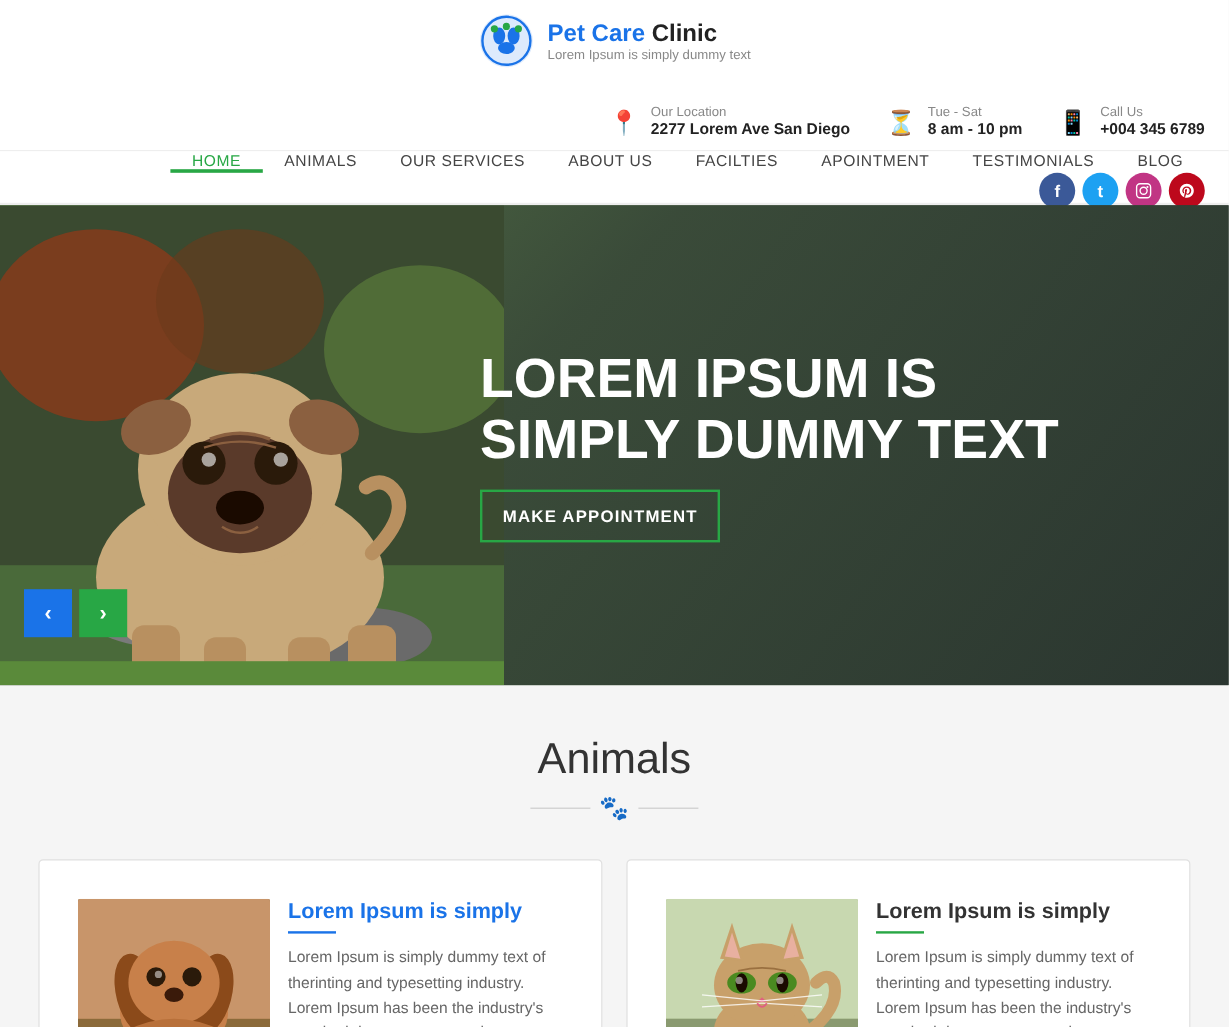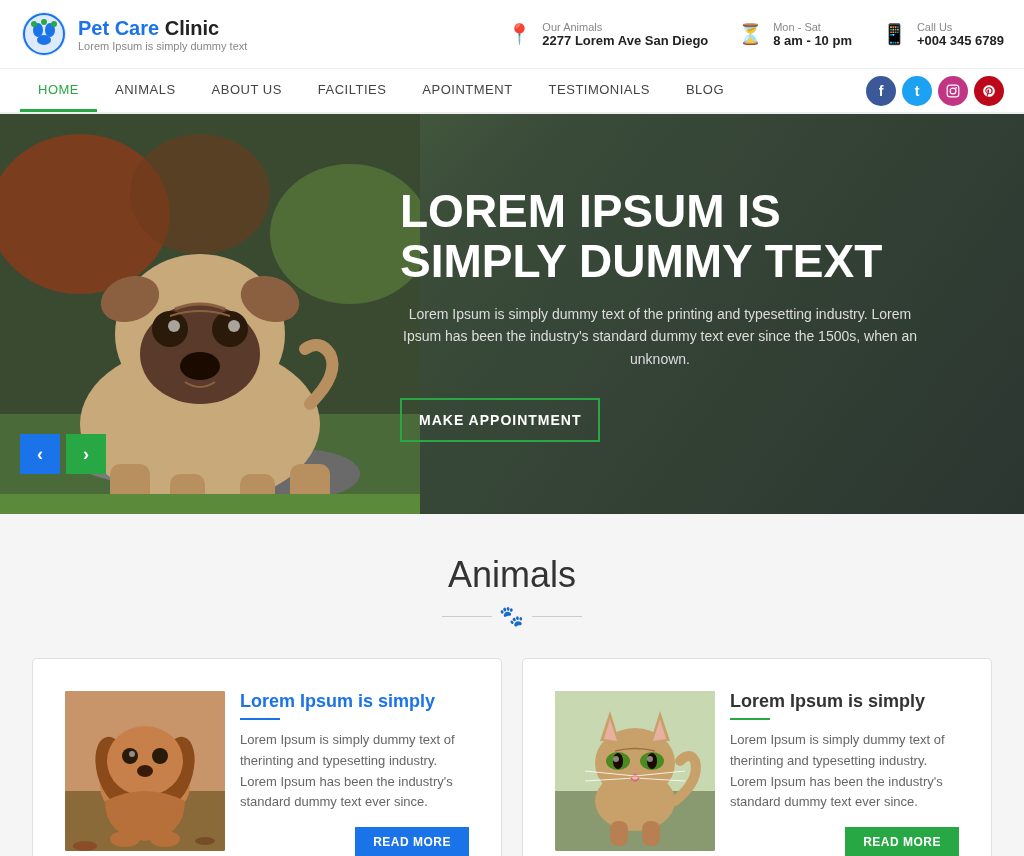--- a/index.html
+++ b/index.html
@@ -6,20 +6,21 @@
     body { font-family: Arial, sans-serif; background: #f5f5f5; width: 1024px; overflow-x: hidden; }
 
     
     .top-bar {
       background: #fff;
       display: flex;
       align-items: center;
       padding: 10px 20px;
       border-bottom: 1px solid #eee;
       gap: 30px;
+      flex-direction: column;
     }
     .logo-area {
       display: flex;
       align-items: center;
       gap: 10px;
       min-width: 200px;
     }
     .logo-icon {
       width: 48px;
       height: 48px;
@@ -57,24 +58,25 @@
       font-size: 13px;
       color: #222;
       font-weight: bold;
     }
 
     
     .nav-bar {
       background: #fff;
       border-bottom: 2px solid #eee;
       display: flex;
-      align-items: center;
+      align-items: flex-end;
       padding: 0 20px;
       height: 45px;
       justify-content: space-between;
+      flex-direction: column;
     }
     .nav-links {
       display: flex;
       gap: 0;
       height: 100%;
       align-items: center;
     }
     .nav-item {
       padding: 0 18px;
       height: 100%;
@@ -315,45 +317,46 @@
         <span style="color:#1a73e8">Pet Care</span><span> Clinic</span>
       </div>
       <div class="tagline">Lorem Ipsum is simply dummy text</div>
     </div>
   </div>
 
   <div class="contact-info">
     <div class="contact-item">
       <span class="icon loc-icon"></span>
       <div>
-        <div class="label">Our Animals</div>
+        <div class="label">Our Location</div>
         <div class="value">2277 Lorem Ave San Diego</div>
       </div>
     </div>
     <div class="contact-item">
       <span class="icon time-icon"></span>
       <div>
-        <div class="label">Mon - Sat</div>
+        <div class="label">Tue - Sat</div>
         <div class="value">8 am - 10 pm</div>
       </div>
     </div>
     <div class="contact-item">
       <span class="icon phone-icon"></span>
       <div>
         <div class="label">Call Us</div>
         <div class="value">+004 345 6789</div>
       </div>
     </div>
   </div>
 </div>
 
 <nav class="nav-bar">
   <div class="nav-links">
     <div class="nav-item active">HOME</div>
     <div class="nav-item">ANIMALS</div>
+    <div class="nav-item">OUR SERVICES</div>
     <div class="nav-item">ABOUT US</div>
     <div class="nav-item">FACILTIES</div>
     <div class="nav-item">APOINTMENT</div>
     <div class="nav-item">TESTIMONIALS</div>
     <div class="nav-item">BLOG</div>
   </div>
   <div class="social-icons">
     <div class="social-icon social-fb">f</div>
     <div class="social-icon social-tw">t</div>
     <div class="social-icon social-ig">
@@ -415,21 +418,20 @@
       <path d="M185 268 Q200 278 215 268" stroke="#8B6040" stroke-width="2" fill="none"></path>
 
       <path d="M310 290 Q340 260 330 240 Q320 225 305 235" stroke="#b89060" stroke-width="12" fill="none" stroke-linecap="round"></path>
 
       <rect x="0" y="380" width="420" height="20" fill="#5a8a3a"></rect>
     </svg>
   </div>
 
   <div class="hero-content">
     <h1 class="hero-title">LOREM IPSUM IS SIMPLY DUMMY TEXT</h1>
-    <p class="hero-subtitle">Lorem Ipsum is simply dummy text of the printing and typesetting industry. Lorem Ipsum has been the industry's standard dummy text ever since the 1500s, when an unknown.</p>
     <button class="hero-cta">MAKE APPOINTMENT</button>
   </div>
 
   <div class="slider-arrows">
     <button class="arrow-btn">‹</button>
     <button class="arrow-btn right">›</button>
   </div>
 </div>
 
 <div class="animals-section">

